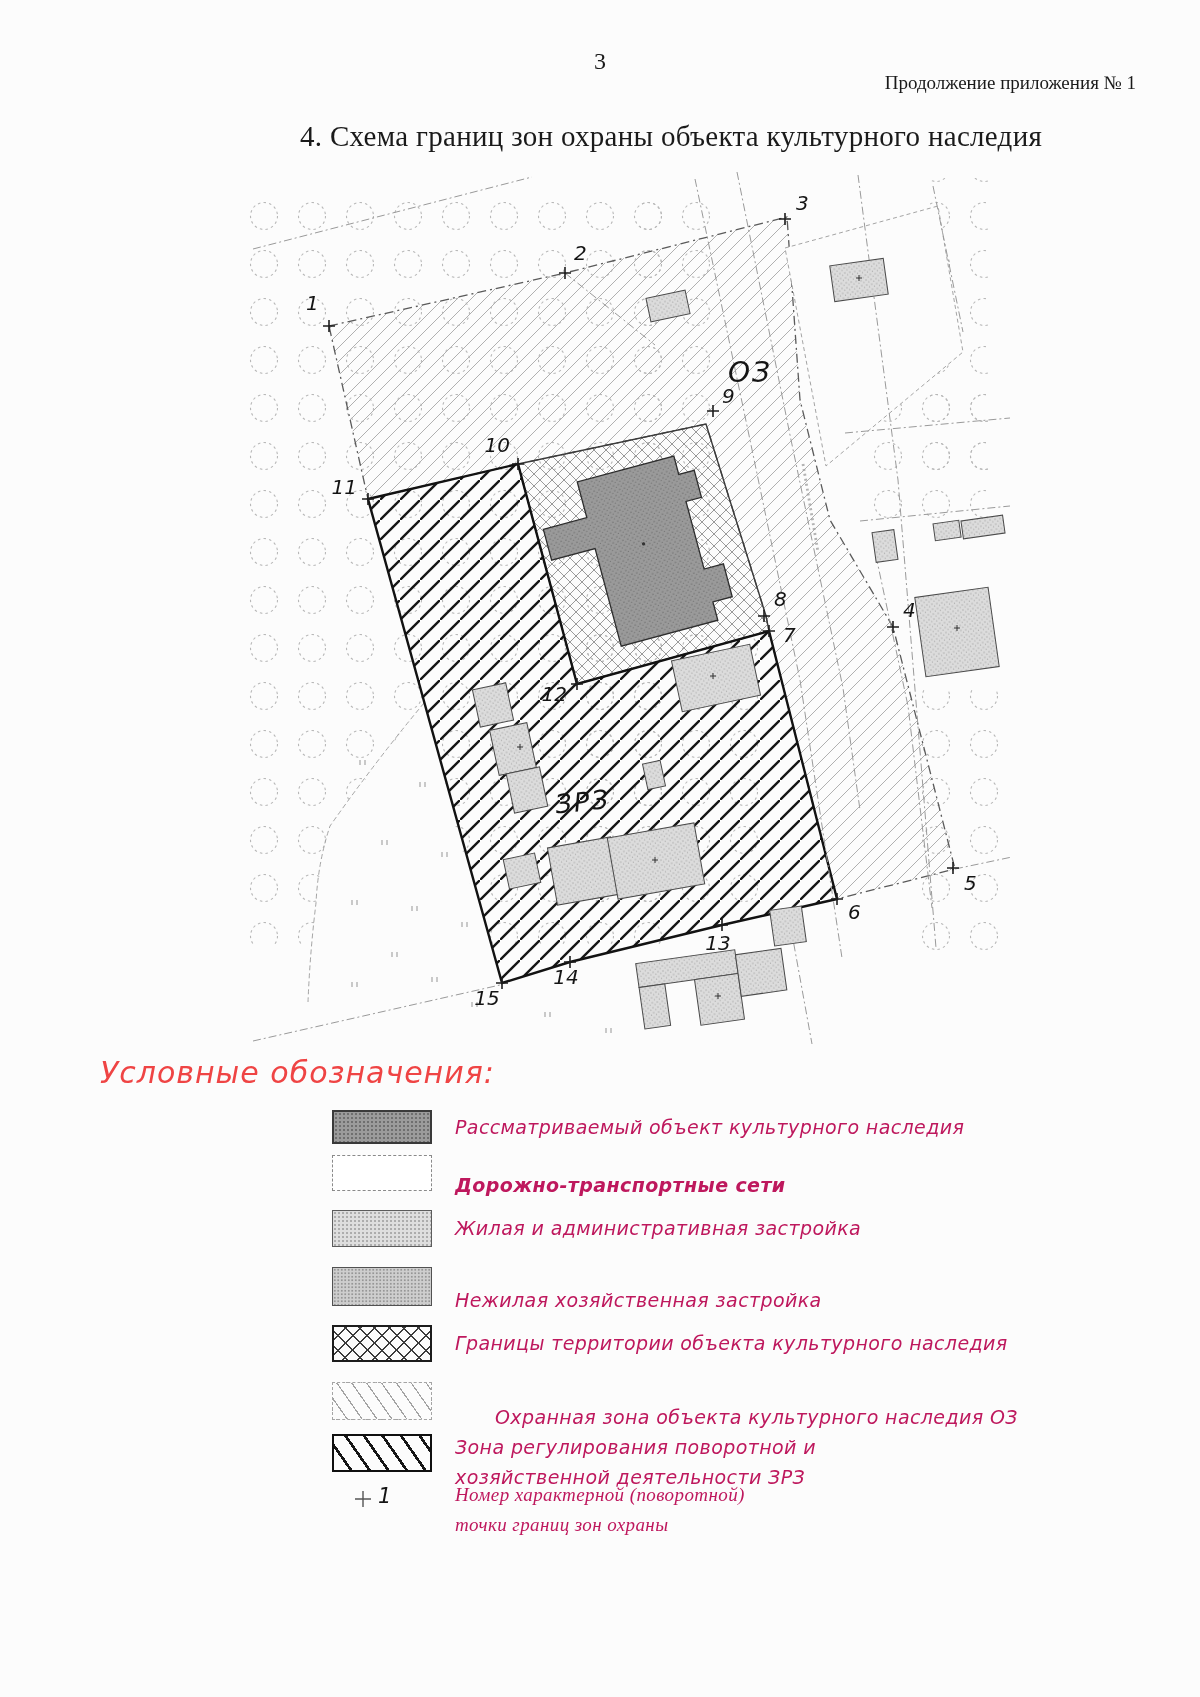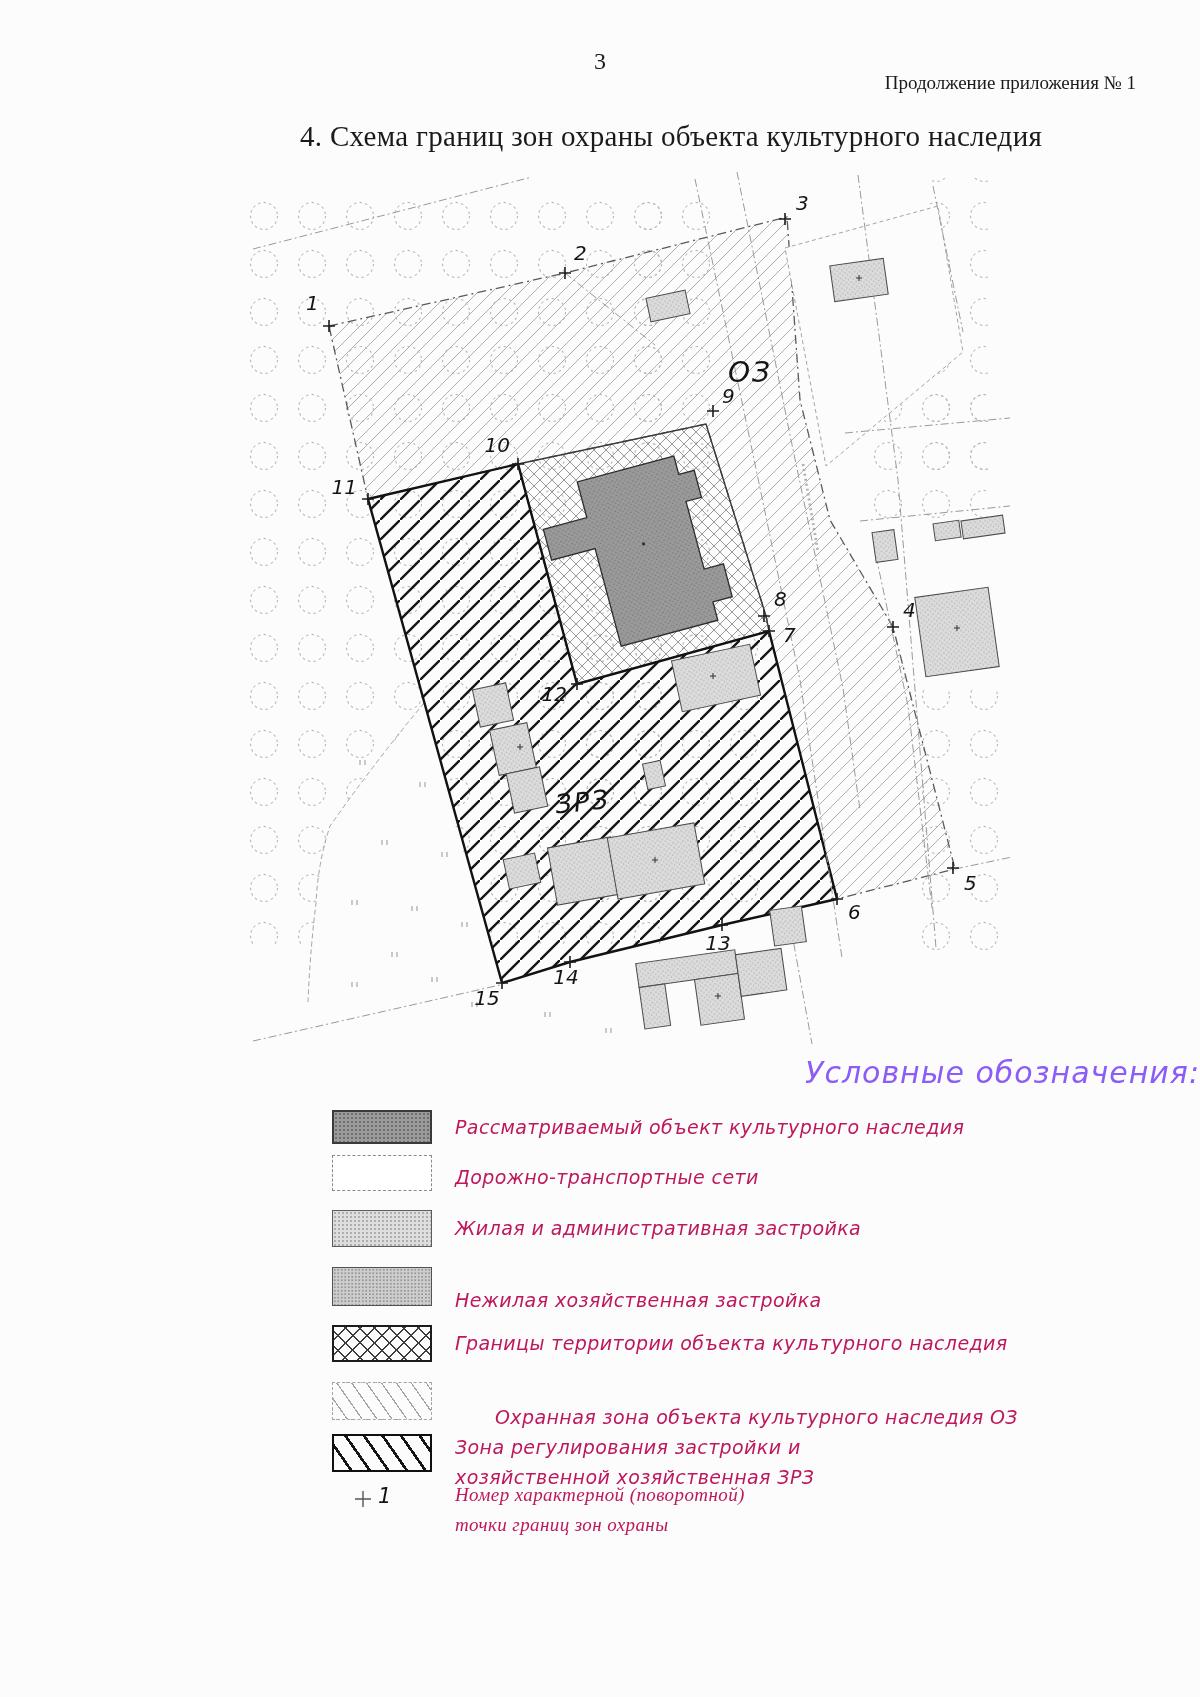--- a/index.html
+++ b/index.html
@@ -6,22 +6,22 @@
   #page{position:relative;width:1200px;height:1697px;background:#fcfcfc;overflow:hidden;
         font-family:"Liberation Serif",serif;color:#1a1a1a;}
   .abs{position:absolute;}
   
   #page-number{left:0;right:0;top:48px;text-align:center;font-size:24px;}
   #header-right{right:64px;top:72px;font-size:19px;}
   #doc-title{left:300px;top:120px;font-size:29px;letter-spacing:.3px;}
   
   #map-wrap{left:230px;top:165px;width:790px;height:890px;}
   
-  #legend-title{left:100px;right:0;top:1055px;text-align:right;
-      font:italic 30px "DejaVu Sans",sans-serif;letter-spacing:1px;color:#8b5cf6;}
+  #legend-title{left:100px;right:0;top:1055px;text-align:left;
+      font:italic 30px "DejaVu Sans",sans-serif;letter-spacing:1px;color:#ef4444;}
   .leg-row{position:absolute;left:0;width:1200px;}
   .sw{position:absolute;left:332px;width:100px;box-sizing:border-box;}
   .leg-label{position:absolute;left:455px;font:italic 19px "DejaVu Sans",sans-serif;color:#be185d;
       letter-spacing:.4px;white-space:nowrap;}
   .leg-label.wrap{white-space:normal;line-height:30px;}
   .sw-object{height:34px;background-color:#9b9b9b;
       background-image:radial-gradient(#6f6f6f .8px,transparent 1px);background-size:4px 4px;
       border:2px solid #3a3a3a;}
   .sw-roads{height:36px;background:#fff;border:1px dashed #8a8a8a;}
   .sw-res{height:37px;background-color:#dedede;
@@ -172,41 +172,41 @@
   </div>
 
   <div id="legend-title" class="abs">Условные обозначения:</div>
 
   <div class="leg-row" style="top:1110px;">
     <div class="sw sw-object"></div>
     <div class="leg-label" style="top:0;line-height:34px;">Рассматриваемый объект культурного наследия</div>
   </div>
   <div class="leg-row" style="top:1155px;">
     <div class="sw sw-roads"></div>
-    <div class="leg-label" style="top:4px;line-height:36px;">Дорожно-транспортные сети</div>
+    <div class="leg-label" style="top:12px;line-height:36px;font-weight:bold;">Дорожно-транспортные сети</div>
   </div>
   <div class="leg-row" style="top:1210px;">
     <div class="sw sw-res"></div>
     <div class="leg-label" style="top:0;line-height:37px;">Жилая и административная застройка</div>
   </div>
   <div class="leg-row" style="top:1267px;">
     <div class="sw sw-nonres"></div>
     <div class="leg-label" style="top:14px;line-height:39px;">Нежилая хозяйственная застройка</div>
   </div>
   <div class="leg-row" style="top:1325px;">
     <div class="sw sw-terr"></div>
     <div class="leg-label" style="top:0;line-height:37px;">Границы территории объекта культурного наследия</div>
   </div>
   <div class="leg-row" style="top:1382px;">
     <div class="sw sw-oz"></div>
     <div class="leg-label" style="top:16px;line-height:38px;margin-left:40px;">Охранная зона объекта культурного наследия ОЗ</div>
   </div>
   <div class="leg-row" style="top:1434px;">
     <div class="sw sw-zrz"></div>
-    <div class="leg-label wrap" style="top:-2px;width:470px;">Зона регулирования застройки и хозяйственной хозяйственная ЗРЗ</div>
+    <div class="leg-label wrap" style="top:-2px;width:470px;">Зона регулирования поворотной и хозяйственной деятельности ЗРЗ</div>
   </div>
 
   <svg id="marker-icon" width="22" height="22" viewBox="0 0 22 22">
     <path d="M3,11 H19 M11,3 V19" stroke="#555" stroke-width="1.4" fill="none"></path>
   </svg>
   <div class="marker-num">1</div>
   <div class="leg-label wrap" style="top:1480px;width:340px;font-family:Liberation Serif, serif;">Номер характерной (поворотной) точки границ зон охраны</div>
 
 </div>
 

